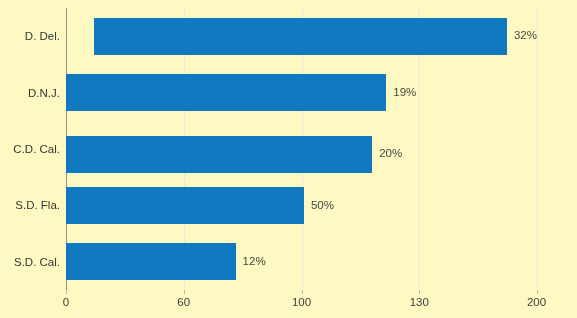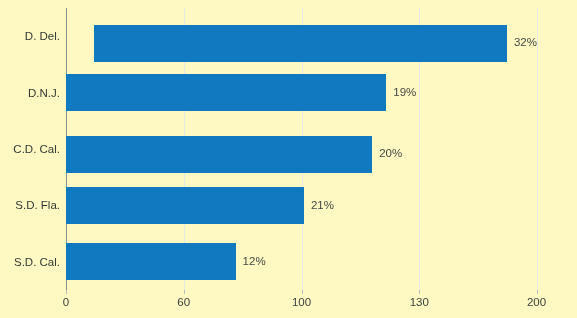--- a/index.html
+++ b/index.html
@@ -141,38 +141,38 @@
   <div class="plot-area">
 
     <div class="gridline zero-line" style="left:0px;"></div>
     <div class="gridline" style="left:117.75px;"></div>
     <div class="gridline" style="left:235.5px;"></div>
     <div class="gridline" style="left:353.25px;"></div>
     <div class="gridline" style="left:470.5px;"></div>
 
     <div class="bars-layer">
 
-      <div class="bar-row" style="top:7px;padding-left:28px;">
+      <div class="bar-row" style="top:0px;padding-left:28px;">
         <div class="bar" style="width:471px;"></div>
         <div class="bar-value">32%</div>
       </div>
 
       <div class="bar-row" style="top:56.4px;">
         <div class="bar" style="width:320.3px;"></div>
         <div class="bar-value">19%</div>
       </div>
 
       <div class="bar-row" style="top:118px;">
         <div class="bar" style="width:306.2px;"></div>
         <div class="bar-value">20%</div>
       </div>
 
       <div class="bar-row" style="top:169.2px;">
         <div class="bar" style="width:237.9px;"></div>
-        <div class="bar-value">21%</div>
+        <div class="bar-value">50%</div>
       </div>
 
       <div class="bar-row" style="top:225.6px;">
         <div class="bar" style="width:169.6px;"></div>
         <div class="bar-value">12%</div>
       </div>
 
     </div>
   </div>
 

